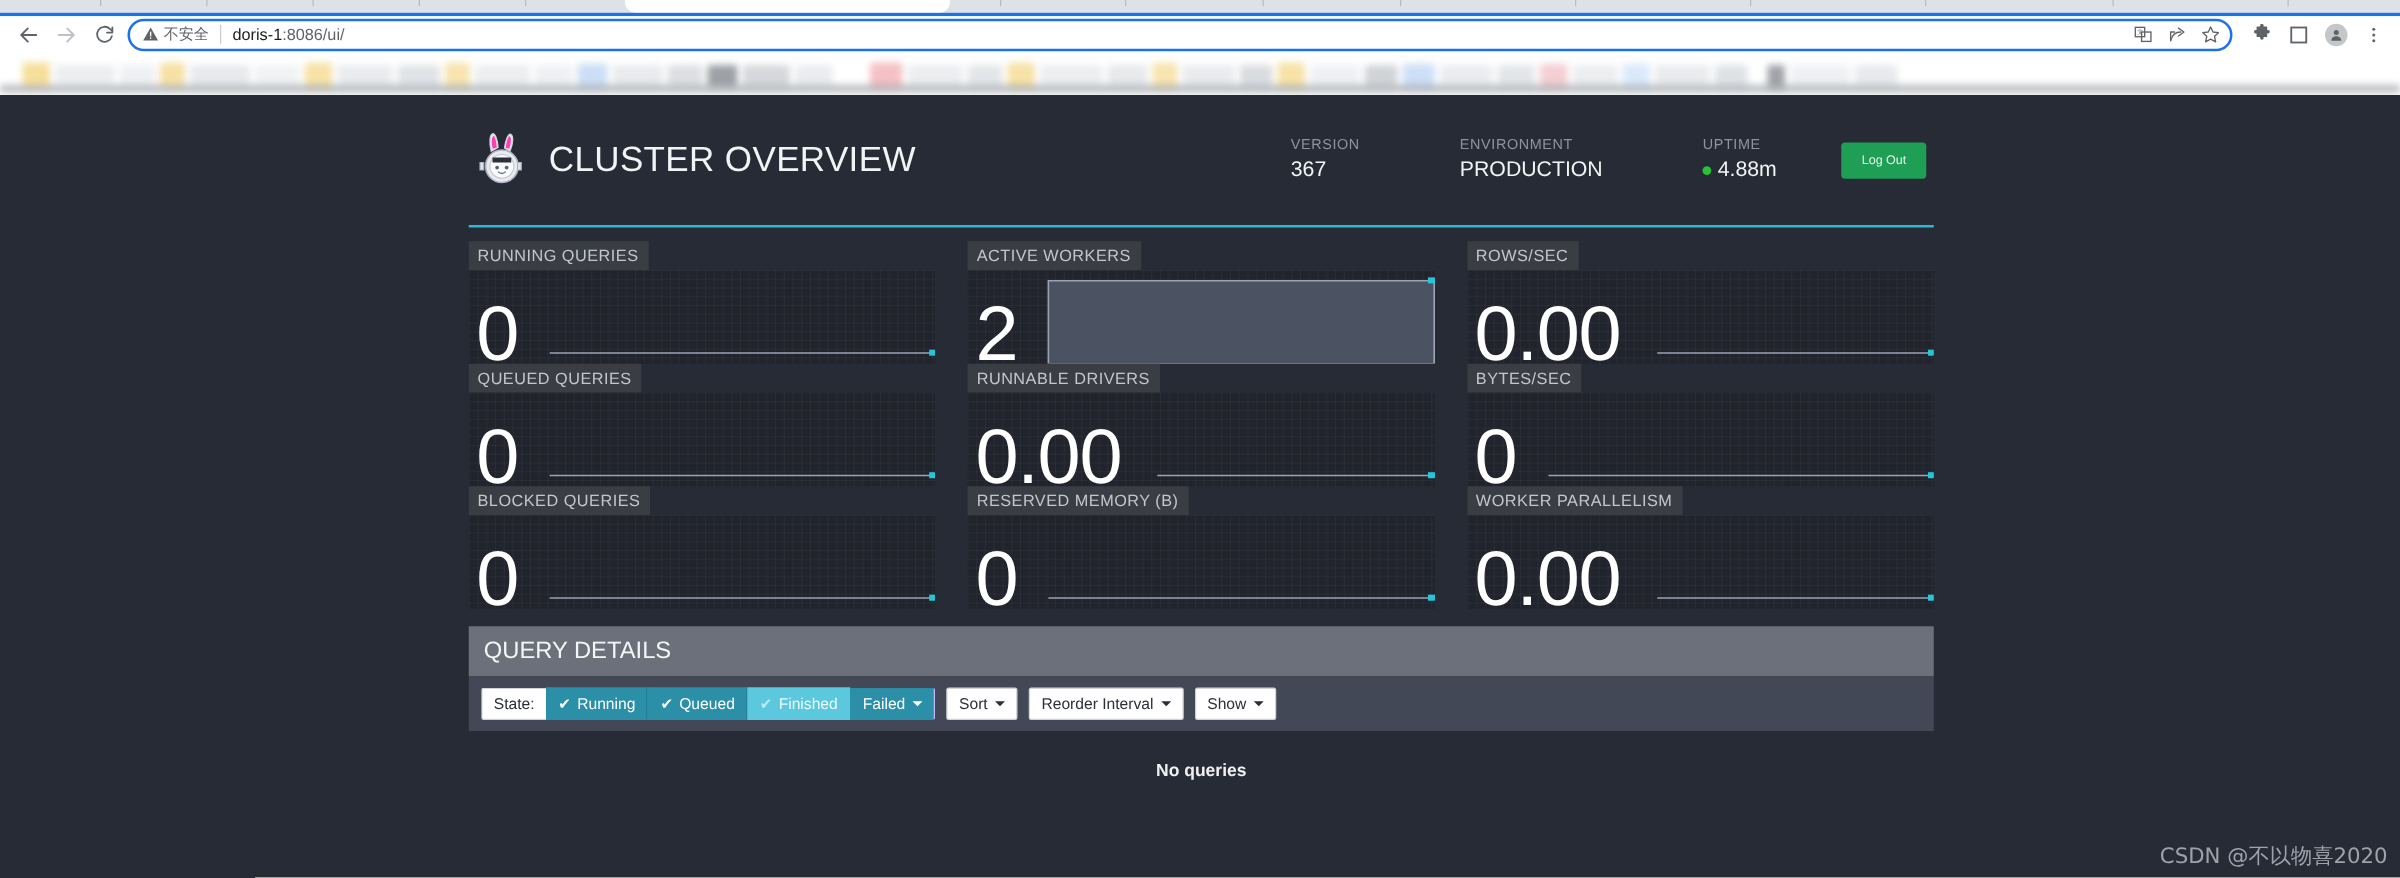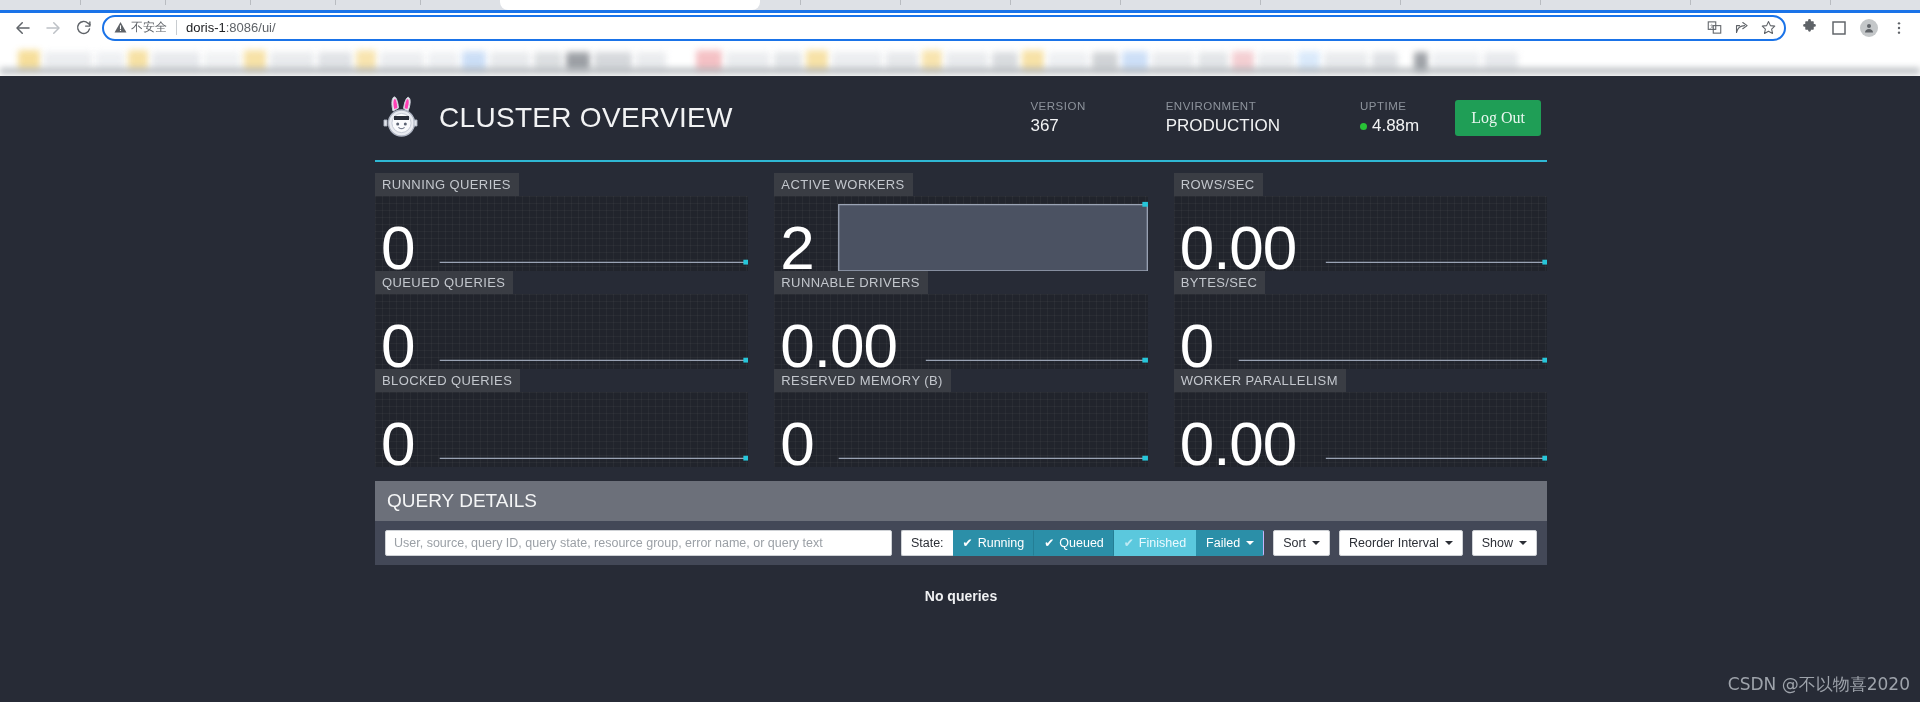--- a/index.html
+++ b/index.html
@@ -91,21 +91,21 @@
   
   .app {
     position: absolute; left: 0; top: 76px; width: 1920px; height: 626px;
     background: #272b36;
   }
   .app-inner {
     position: absolute; left: 375px; top: 0; width: 1172px; height: 626px;
   }
 
   .apphead {
-    height: 86px; display: flex; align-items: center;
+    height: 106px; display: flex; align-items: center;
     border-bottom: 2px solid #2fb8d4;
     padding: 0 6px;
   }
   .logo { width: 42px; height: 46px; flex: none; margin-right: 16px; display:flex; align-items:center; }
   .apptitle {
     font-size: 28px; color: #f2f3f4; letter-spacing: .3px;
     font-family: "Liberation Sans", sans-serif; font-weight: 400;
   }
   .head-spacer { flex: 1; }
   .headstat { text-align: left; margin-right: 36px; margin-left: 44px; }
@@ -115,22 +115,23 @@
   .headstat .val {
     font-size: 17px; color: #f2f3f4;
   }
   .headstat .val .dot {
     display: inline-block; width: 7px; height: 7px; border-radius: 50%;
     background: #28c236; margin-right: 5px; vertical-align: middle;
   }
   .logout {
     background: #1f9e56; color: #e8f6ef;
     border: none; border-radius: 3px;
-    font-size: 16px; padding: 9px 16px; cursor: pointer;
-    font-family: Liberation Serif, serif;
+    font-size: 10px; padding: 9px 16px; cursor: pointer;
+    font-family: Liberation Sans, sans-serif;
+    margin-left: 16px;
   }
 
   
   .statgrid {
     display: grid;
     grid-template-columns: repeat(3, 1fr);
     column-gap: 26px; row-gap: 0;
     padding-top: 11px;
   }
   .tile { position: relative; height: 98px; }
@@ -534,21 +535,20 @@
             <div class="tvalue">0.00</div>
           </div>
         </div>
 
       </div>
 
       <div class="qd">
         <div class="qd-head">QUERY DETAILS</div>
 
         <div class="qd-filters">
-          <div class="qd-search">User, source, query ID, query state, resource group, error name, or query text</div>
 
           <div class="btngroup">
             <span class="statelabel">State:</span>
 
             <span class="stbtn">
               <span class="ck">✔</span>
               <span>Running</span>
             </span>
 
             <span class="stbtn">

